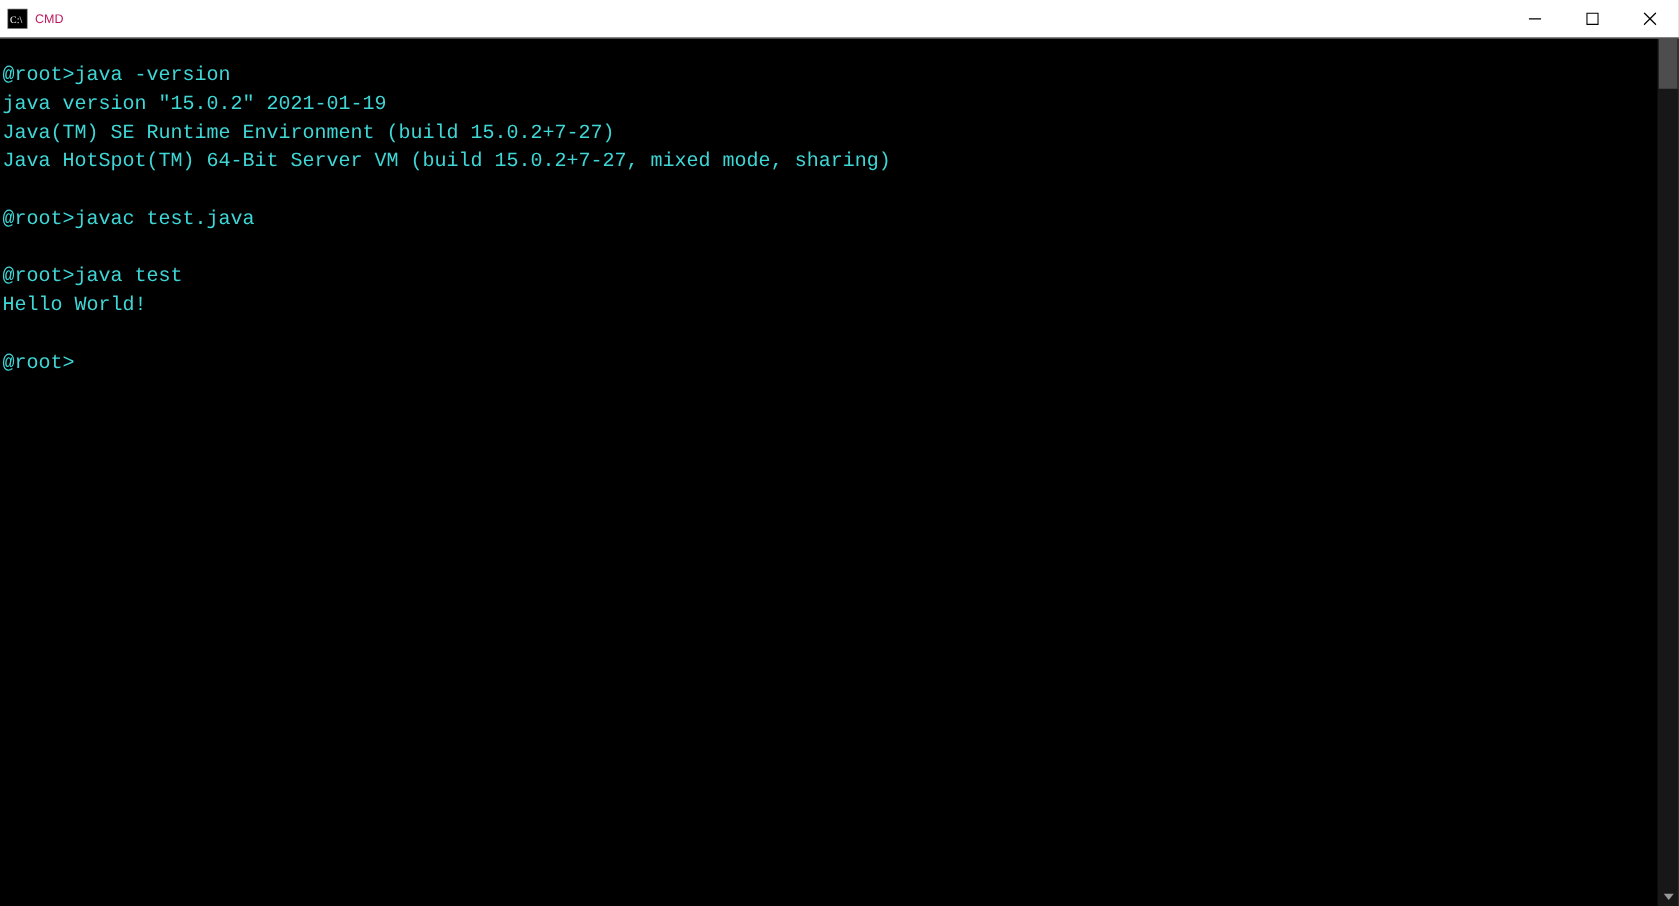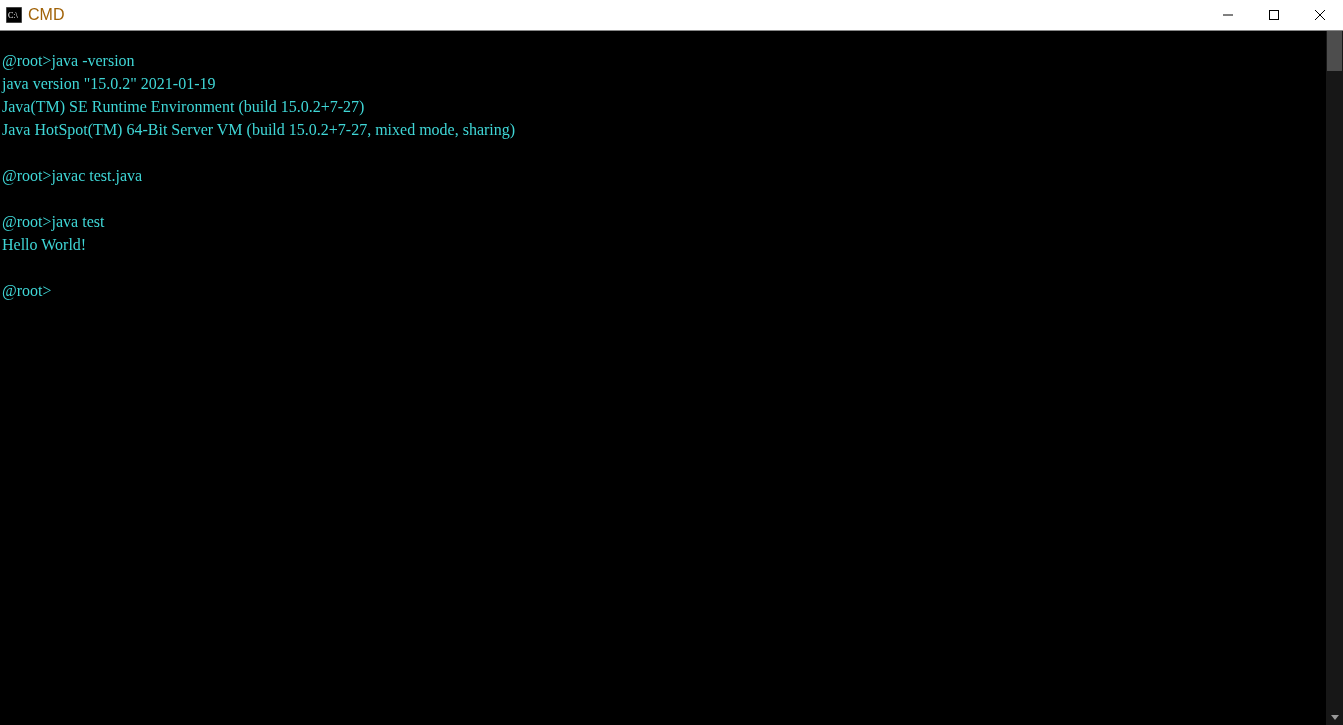--- a/index.html
+++ b/index.html
@@ -35,22 +35,22 @@
       height: 16px;
       display: flex;
       align-items: center;
       justify-content: center;
     }
     .app-icon svg {
       width: 16px;
       height: 16px;
     }
     .title-text {
-      font-size: 16px;
-      color: #a16207;
+      font-size: 10px;
+      color: #be185d;
     }
     .window-controls {
       display: flex;
       height: 100%;
     }
     .win-btn {
       width: 46px;
       height: 30px;
       display: flex;
       align-items: center;
@@ -67,21 +67,21 @@
       flex: 1;
       display: flex;
       background: #000000;
       border-top: 1px solid #888;
       position: relative;
     }
     .terminal {
       flex: 1;
       background: #000000;
       color: #3fd6d6;
-      font-family: Liberation Serif, serif;
+      font-family: Liberation Mono, monospace;
       font-size: 16px;
       line-height: 23px;
       padding: 18px 0 0 2px;
       white-space: pre;
       overflow: hidden;
     }
     .scrollbar {
       width: 17px;
       background: #171717;
       display: flex;

